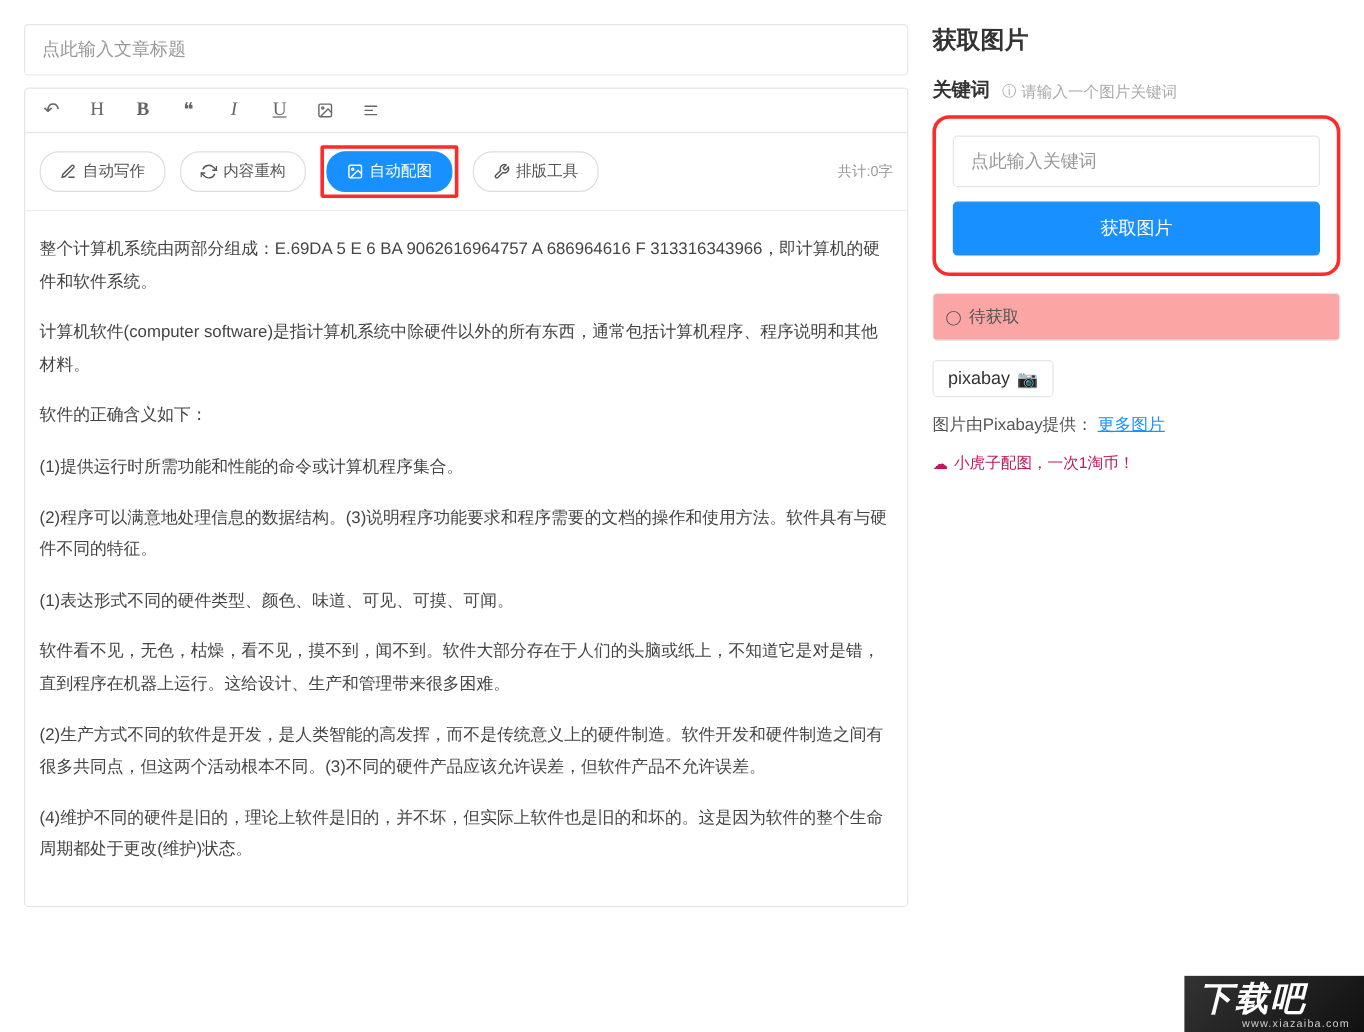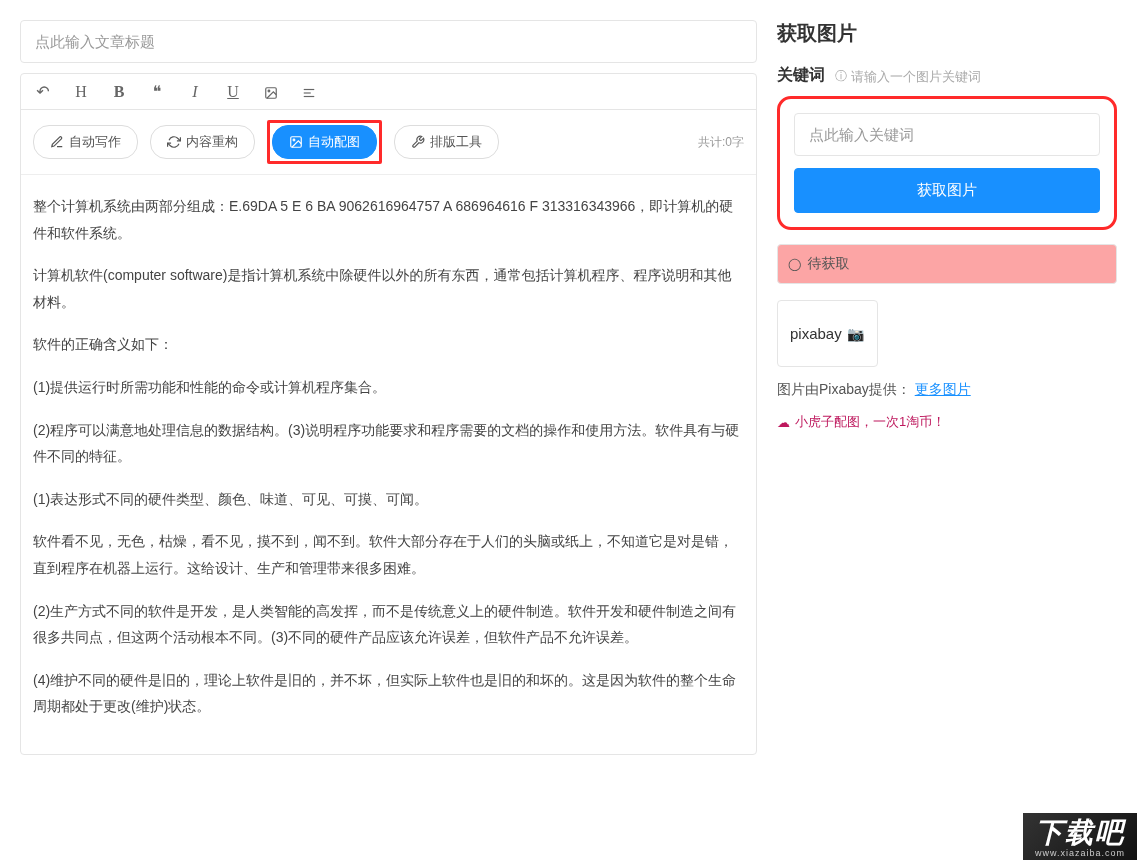--- a/index.html
+++ b/index.html
@@ -39,31 +39,31 @@
 .content-area p { margin-bottom: 16px; }
 
 .right .section-title { font-size: 20px; }
 .keyword-block { border: 3px solid #ff2a2a; padding: 14px; border-radius: 14px; margin-bottom: 14px; }
 .keyword-input { width: 100%; padding: 12px 14px; border: 1px solid #e5e5e5; border-radius: 4px; font-size: 15px; margin-bottom: 12px; }
 .keyword-input::placeholder { color: #999; }
 
 .pending-btn { width: 100%; padding: 10px; border: 1px solid #e5e5e5; border-radius: 4px; background: #fca5a5; font-size: 14px; color: #555; display: flex; align-items: center; justify-content: flex-start; gap: 6px; margin-bottom: 16px; }
 .pending-btn::before { content: "◯"; font-size: 12px; }
 
-.pixabay-badge { display: inline-flex; align-items: center; gap: 6px; border: 1px solid #e5e5e5; border-radius: 4px; padding: 24px 12px; font-size: 15px; font-weight: 500; color: #333; margin-bottom: 14px; }
+.pixabay-badge { display: inline-flex; align-items: center; gap: 6px; border: 1px solid #e5e5e5; border-radius: 4px; padding: 6px 12px; font-size: 15px; font-weight: 500; color: #333; margin-bottom: 14px; }
 .pixabay-badge .cam { font-size: 14px; }
 
 .credit-line { font-size: 14px; color: #555; margin-bottom: 14px; }
 .credit-line a { color: #1890ff; text-decoration: underline; }
 
 .tip-line { font-size: 13px; color: #be185d; display: flex; align-items: center; gap: 5px; }
 .tip-line::before { content: "☁"; }
 
 .watermark { position: fixed; right: 0; bottom: 0; background: linear-gradient(135deg, #333 0%, #111 100%); color: #fff; padding: 6px 12px 2px; font-size: 28px; font-weight: 900; font-style: italic; letter-spacing: 2px; line-height: 1; }
-.watermark .sub { display: block; font-size: 9px; font-weight: normal; font-style: normal; letter-spacing: 1px; text-align: right; color: #ccc; margin-top: 2px; }
+.watermark .sub { display: block; font-size: 9px; font-weight: normal; font-style: normal; letter-spacing: 1px; text-align: right; color: #ccc; margin-top: 2px; margin-left: 36px; }
 
 svg.icon { width: 14px; height: 14px; display: inline-block; vertical-align: middle; }
 </style>
 </head>
 <body>
 
 <div class="container">
   <div class="left">
 
     <input class="title-input" placeholder="点此输入文章标题" style="">

